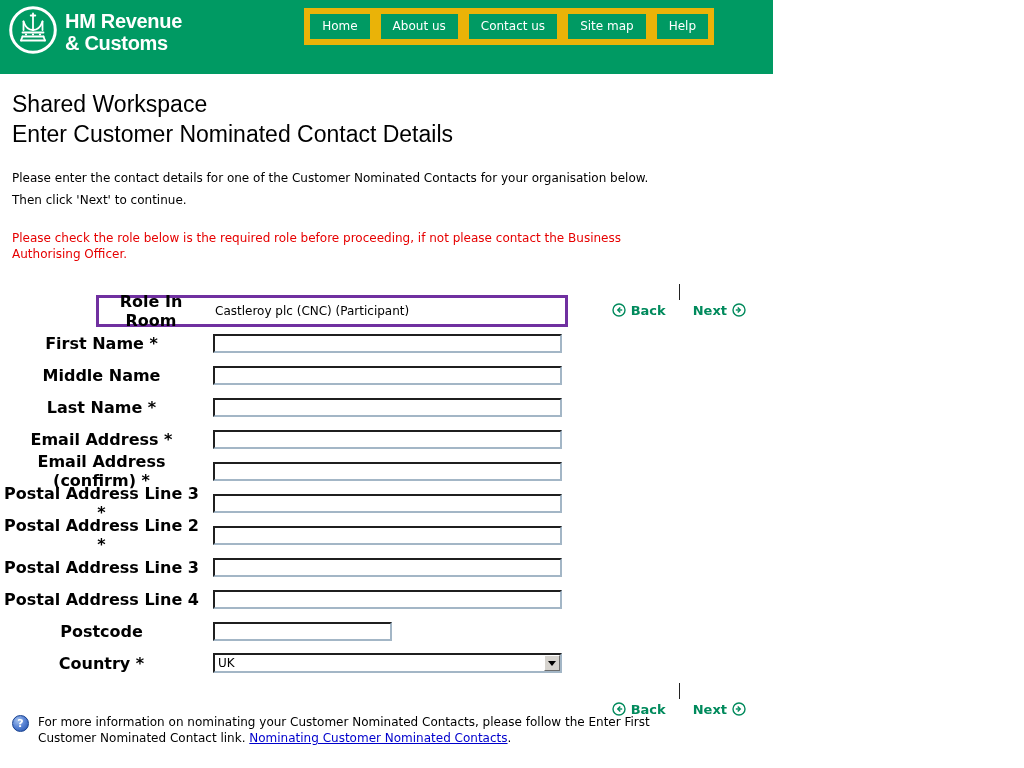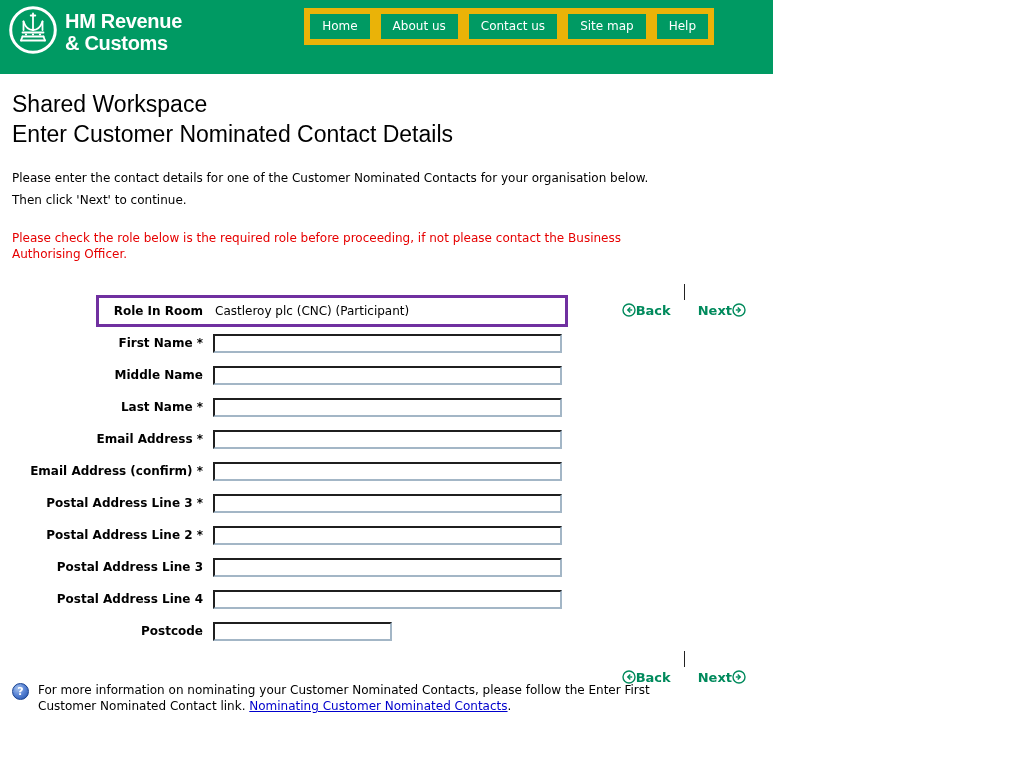--- a/index.html
+++ b/index.html
@@ -46,29 +46,29 @@
   
   .backnext {
     width: 746px; height: 18px;
     display: flex; justify-content: flex-end; align-items: center; gap: 13px;
   }
   .backnext.top { margin-top: 21px; }
   .backnext.bottom { margin-top: 3px; }
   .pager-link {
     color: var(--link_green, #008a5c);
     font-weight: bold; font-size: 13px;
-    display: flex; align-items: center; 
+    display: flex; align-items: center; gap: 5px;
     cursor: pointer; text-decoration: none; margin-top: 36px;
   }
   .pager-sep { width: 1px; height: 16px; background: #222; }
 
   
   .cncform { margin-top: -6px; }
   .form-row { display: flex; align-items: center; height: 32px; }
-  .form-label { width: 203px; text-align: right; font-weight: bold; font-size: 12px; }
+  .form-label { width: 203px; text-align: center; font-weight: bold; font-size: 16px; }
   .control { margin-left: 10px; }
   input.textfield {
     width: 349px; height: 19px;
     border: 2px solid; border-color: #1f1f1f #a3b6c6 #a3b6c6 #1f1f1f;
     background: #fff; font: 12px "DejaVu Sans", sans-serif; padding: 0 3px;
   }
   input.textfield.short { width: 179px; }
 
   .role-box {
     margin-left: 96px; width: 472px; height: 32px;
@@ -219,20 +219,31 @@
           <div class="control"><input type="text" class="textfield" style=""></div>
         </div>
         <div class="form-row">
           <div class="form-label">Postal Address Line 4</div>
           <div class="control"><input type="text" class="textfield" style=""></div>
         </div>
         <div class="form-row">
           <div class="form-label">Postcode</div>
           <div class="control"><input type="text" class="textfield short" style=""></div>
         </div>
+        <div class="form-row">
+          <div class="form-label">Country *</div>
+          <div class="control">
+            <div class="selectbox">
+              <span>UK</span>
+              <span class="select-arrow-btn">
+                <span class="tri"></span>
+              </span>
+            </div>
+          </div>
+        </div>
       </div>
   </div>
 
   <div class="backnext bottom">
     <a class="pager-link">
       <svg width="14" height="14" viewBox="0 0 14 14">
         <circle cx="7" cy="7" r="6" fill="none" stroke="currentColor" stroke-width="1.4"></circle>
         <path d="M8.3 4.4 L5.8 7 L8.3 9.6" fill="none" stroke="currentColor" stroke-width="1.4"></path>
         <line x1="5.8" y1="7" x2="10.2" y2="7" stroke="currentColor" stroke-width="1.4"></line>
       </svg>

